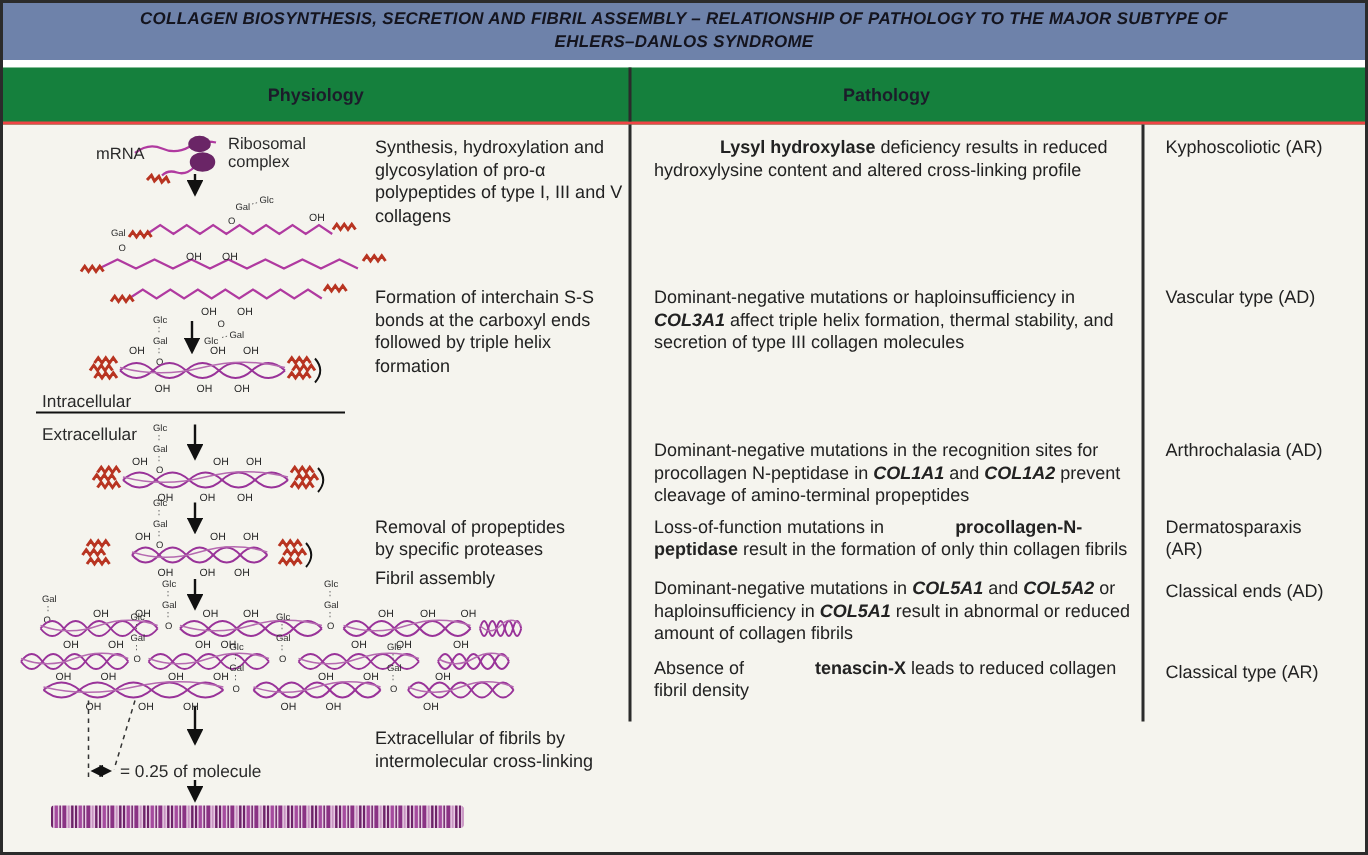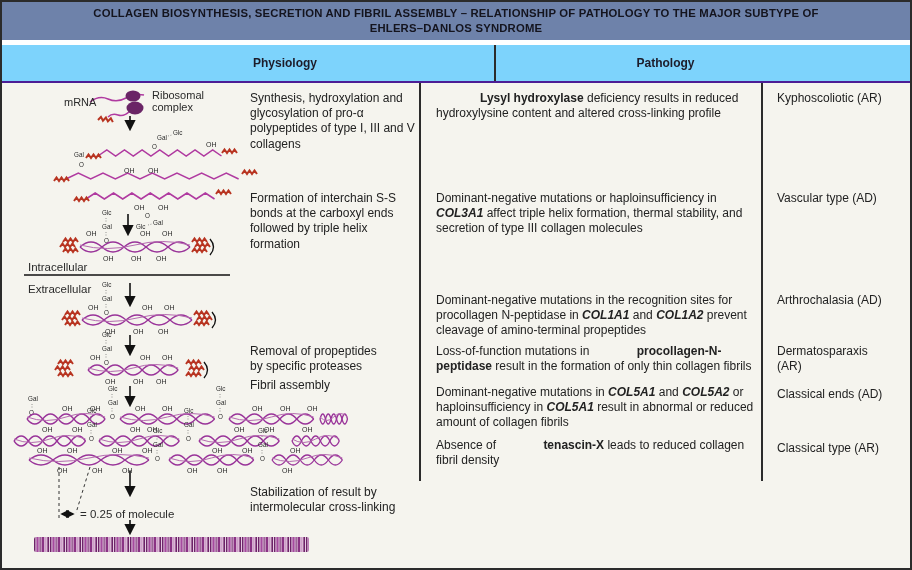--- a/index.html
+++ b/index.html
@@ -6,25 +6,25 @@
   .frame{
     position:relative;width:912px;height:570px;box-sizing:border-box;
     border:2px solid #2b2b2b;background:#f5f4ee;
     font-family:"Liberation Sans", sans-serif;color:#2a2a2a;overflow:hidden;
   }
   .title-bar{
     height:38px;background:#6e82aa;display:flex;align-items:center;justify-content:center;
   }
   .title-bar .tt{
     max-width:764px;text-align:center;font-weight:700;font-size:11.3px;line-height:1.35;
-    color:#14141e;letter-spacing:.2px;
+    color:#14141e;letter-spacing:.2px;font-style:italic;
   }
   .gap{height:5px;background:#ffffff;}
   .hdr{
-    height:36px;background:#7dd3fc;display:flex;border-bottom:2px solid #4c1d95;justify-content:center;
+    height:36px;background:#15803d;display:flex;border-bottom:2px solid #ef4444;
   }
   .hcell{
     display:flex;align-items:center;justify-content:center;text-align:center;
     font-weight:700;font-size:12px;color:#1c1c2a;line-height:1.2;
   }
   .hc1{width:417px;}
   .hc2{width:340px;border-left:2px solid #2b2b2b;}
   .hc3{flex:1;border-left:2px solid #2b2b2b;flex-direction:column;}
   .body{position:relative;height:398px;}
   .vline{position:absolute;top:0;bottom:0;width:2px;background:#2b2b2b;}
@@ -264,21 +264,21 @@
       <line class="ar" x1="128" y1="388" x2="128" y2="412" marker-end="url(#arw)"></line>
       <line class="ar" x1="128" y1="437" x2="128" y2="450" marker-end="url(#arw)"></line>
 
       <rect x="32" y="454" width="275" height="15" rx="2" fill="url(#bands)"></rect>
     </svg>
 
     <div class="cell" style="left:248px;top:8px;width:168px">Synthesis, hydroxylation and glycosylation of pro-α polypeptides of type I, III and V collagens</div>
     <div class="cell" style="left:248px;top:108px;width:162px">Formation of interchain S-S bonds at the carboxyl ends followed by triple helix formation</div>
     <div class="cell" style="left:248px;top:261px;width:142px">Removal of propeptides by specific proteases</div>
     <div class="cell" style="left:248px;top:295px;width:165px">Fibril assembly</div>
-    <div class="cell" style="left:248px;top:402px;width:170px">Stabilization of result by intermolecular cross-linking</div>
+    <div class="cell" style="left:248px;top:402px;width:170px">Extracellular of fibrils by intermolecular cross-linking</div>
 
     <div class="cell" style="left:434px;top:8px;width:322px"><span class="b">Lysyl hydroxylase</span><span> deficiency results in reduced hydroxylysine content and altered cross-linking profile</span></div>
     <div class="cell" style="left:434px;top:108px;width:322px"><span>Dominant-negative mutations or haploinsufficiency in </span><span class="gene">COL3A1</span><span> affect triple helix formation, thermal stability, and secretion of type III collagen molecules</span></div>
     <div class="cell" style="left:434px;top:210px;width:322px"><span>Dominant-negative mutations in the recognition sites for procollagen N-peptidase in </span><span class="gene">COL1A1</span><span> and </span><span class="gene">COL1A2</span><span> prevent cleavage of amino-terminal propeptides</span></div>
     <div class="cell" style="left:434px;top:261px;width:322px"><span>Loss-of-function mutations in </span><span class="b">procollagen-N-peptidase</span><span> result in the formation of only thin collagen fibrils</span></div>
     <div class="cell" style="left:434px;top:302px;width:322px"><span>Dominant-negative mutations in </span><span class="gene">COL5A1</span><span> and </span><span class="gene">COL5A2</span><span> or haploinsufficiency in </span><span class="gene">COL5A1</span><span> result in abnormal or reduced amount of collagen fibrils</span></div>
     <div class="cell" style="left:434px;top:355px;width:322px"><span>Absence of </span><span class="b">tenascin-X</span><span> leads to reduced collagen fibril density</span></div>
 
     <div class="cell" style="left:775px;top:8px;width:130px">Kyphoscoliotic (AR)</div>
     <div class="cell" style="left:775px;top:108px;width:130px">Vascular type (AD)</div>

